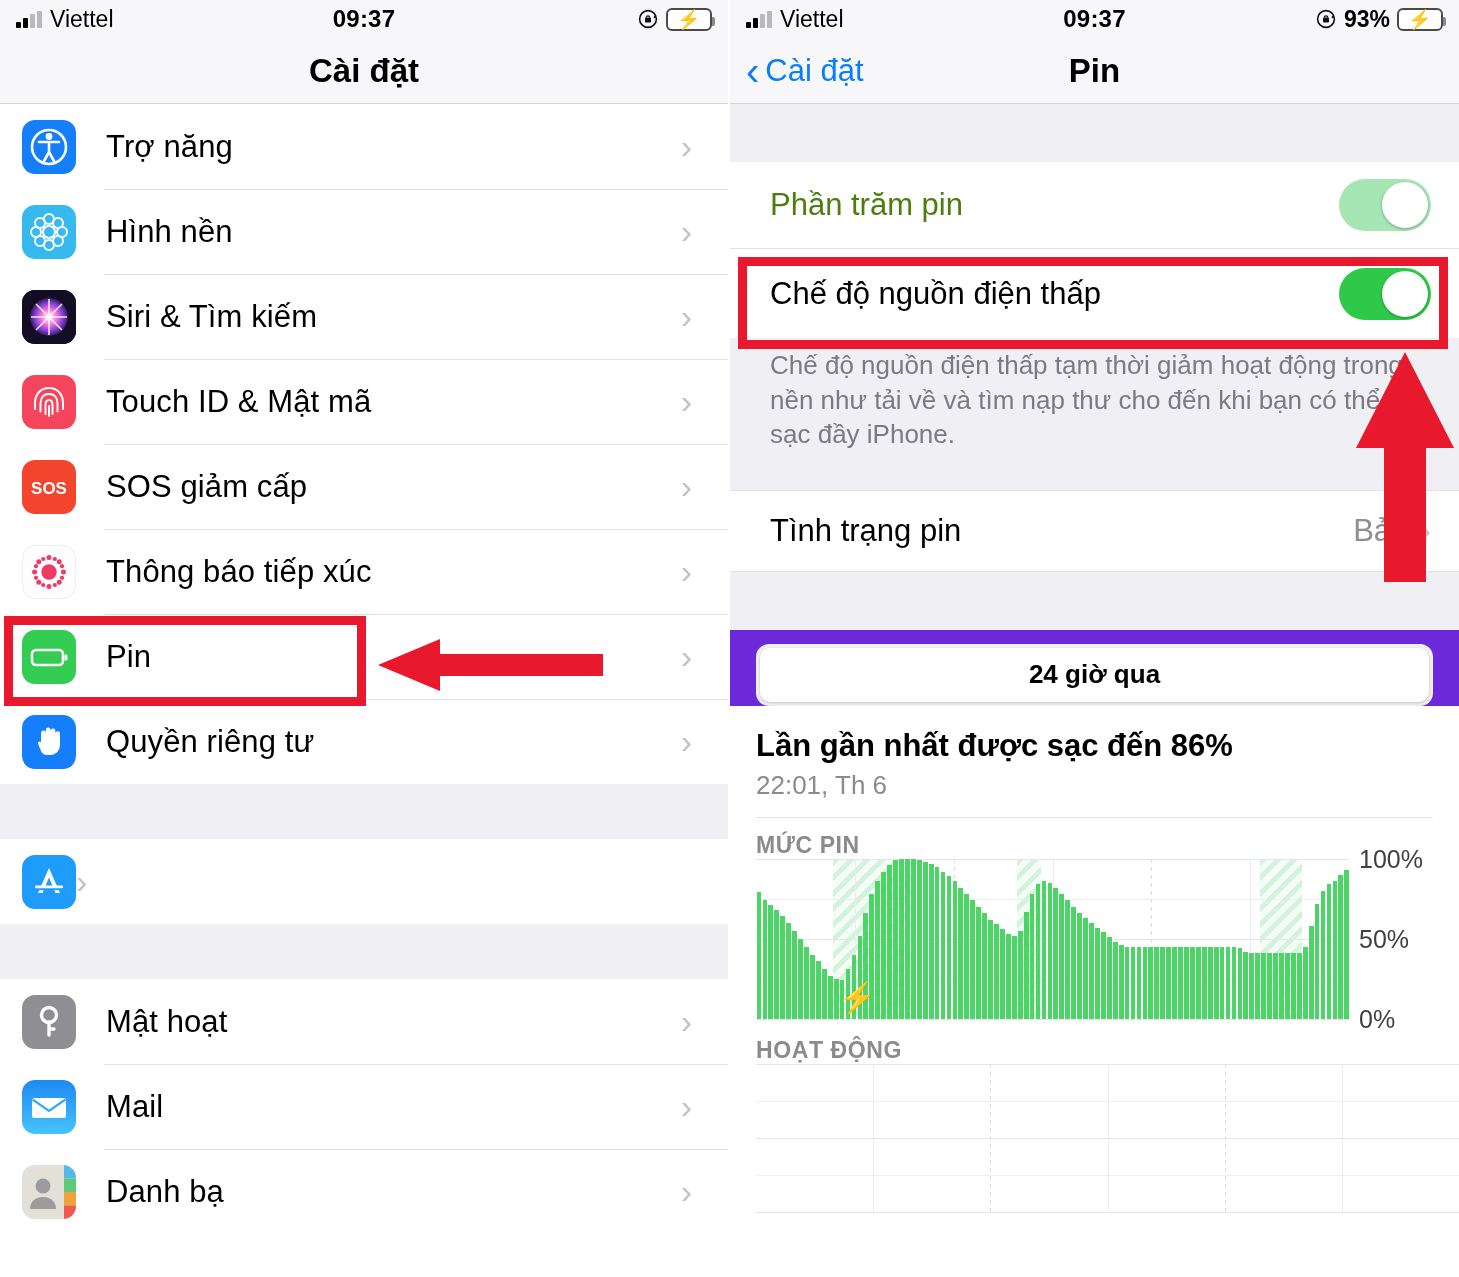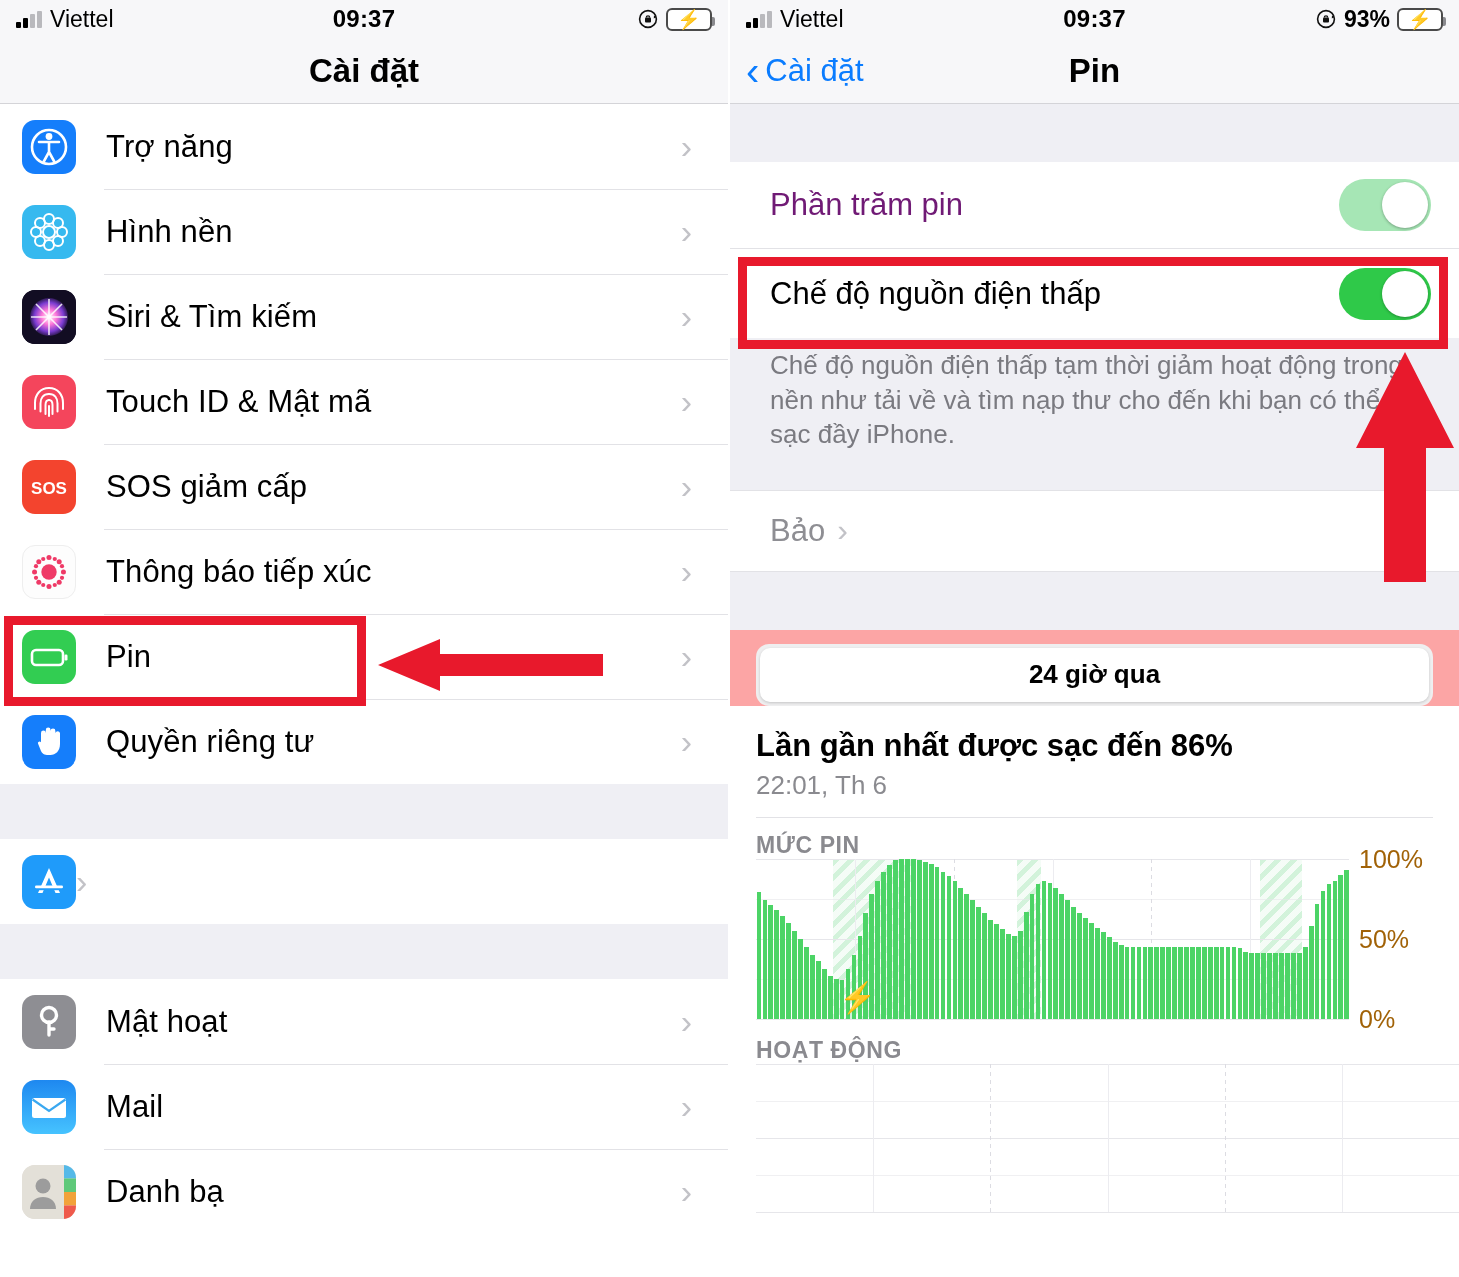--- a/index.html
+++ b/index.html
@@ -100,42 +100,42 @@
     border-radius:50%; background:#fff; box-shadow:0 1px 3px rgba(0,0,0,.3);
   }
   .r-desc {
     background:#efeff4; padding: 10px 36px 22px 40px;
     font-size: 26px; line-height: 1.33; color:#7a7a80;
   }
   .r-value { font-size: 31px; color:#8e8e93; margin-right: 12px; }
   .r-chev { color:#c2c2c7; font-size: 32px; }
 
   
-  .segwrap { padding: 14px 26px 0 26px; background:#fca5a5; }
+  .segwrap { padding: 14px 26px 0 26px; background:#6d28d9; }
   .seg {
     display:flex; background:#efeff0; border-radius: 13px; padding: 4px; height: 62px;
   }
   .seg .s {
     flex:1; display:flex; align-items:center; justify-content:center;
     font-size: 26px; border-radius: 10px; color:#000;
   }
   .seg .s.active { background:#fff; box-shadow:0 1px 3px rgba(0,0,0,.18); font-weight:600; }
 
   .charge-head { padding: 22px 26px 4px 26px; background:#fff; }
   .charge-title { font-size: 31px; font-weight:600; color:#000; }
   .charge-sub { font-size: 26px; color:#8a8a8f; margin-top: 6px; }
   .hr { height:1px; background:#e2e2e6; margin: 12px 26px 0 26px; }
 
   .chart-block { background:#fff; padding: 14px 0 0 0; }
   .chart-cap { font-size: 23px; color:#8a8a8f; padding-left: 26px; letter-spacing:.6px;font-weight:bold; }
   .chart-area { position:relative; display:flex; padding-left: 26px; }
   .plot { position:relative; flex:1; }
   .ylabels { width: 110px; position:relative; flex:0 0 auto; }
   .ylabels span {
-    position:absolute; left: 10px; font-size: 25px; color:#a16207; white-space:nowrap;
+    position:absolute; left: 10px; font-size: 25px; color:#404040; white-space:nowrap;
     transform: translateY(-50%);
   }
   .gridline { position:absolute; left:0; right:0; height:1px; background:#e6e6ea; }
   .vline { position:absolute; top:0; bottom:0; width:1px; background:#ececf0; }
   .vdash { position:absolute; top:0; bottom:0; width:1px;
            background: repeating-linear-gradient(to bottom,#dcdce2 0 4px, transparent 4px 8px); }
   .bars { position:absolute; left:0; right:0; bottom:0; top:0; display:flex; align-items:flex-end; }
   .bar { flex:1; margin:0 .6px; }
   .charge-band {
     position:absolute; top:0; bottom:0;
@@ -423,38 +423,39 @@
       <div class="nav-back">
         <span class="chev">‹</span>
         <span class="lbl">Cài đặt</span>
       </div>
       <div class="nav-title">Pin</div>
     </div>
 
     <div class="r-gap" style="height:58px"></div>
 
     <div class="r-row" style="height:86px">
-      <span class="r-label" style="color:#701a75">Phần trăm pin</span>
+      <span class="r-label" style="color:#4d7c0f">Phần trăm pin</span>
       <span class="toggle" style="background:#a6e6b5">
         <span class="knob"></span>
       </span>
     </div>
 
     <div class="r-row" style="height:90px;border-top:1px solid #e2e2e6">
       <span class="r-label" style="color:#000">Chế độ nguồn điện thấp</span>
       <span class="toggle" style="background:#2fc949">
         <span class="knob"></span>
       </span>
     </div>
 
     <div class="r-desc">Chế độ nguồn điện thấp tạm thời giảm hoạt động trong nền như tải về và tìm nạp thư cho đến khi bạn có thể sạc đầy iPhone.</div>
 
     <div class="r-gap" style="height:16px"></div>
 
     <div class="r-row" style="height:82px;border-top:1px solid #e2e2e6;border-bottom:1px solid #e2e2e6">
+      <span class="r-label" style="color:#000">Tình trạng pin</span>
       <span class="r-value">Bảo</span>
       <span class="r-chev">›</span>
     </div>
 
     <div class="r-gap" style="height:58px"></div>
 
     <div class="segwrap">
       <div class="seg">
         <div class="s active">24 giờ qua</div>
       </div>

